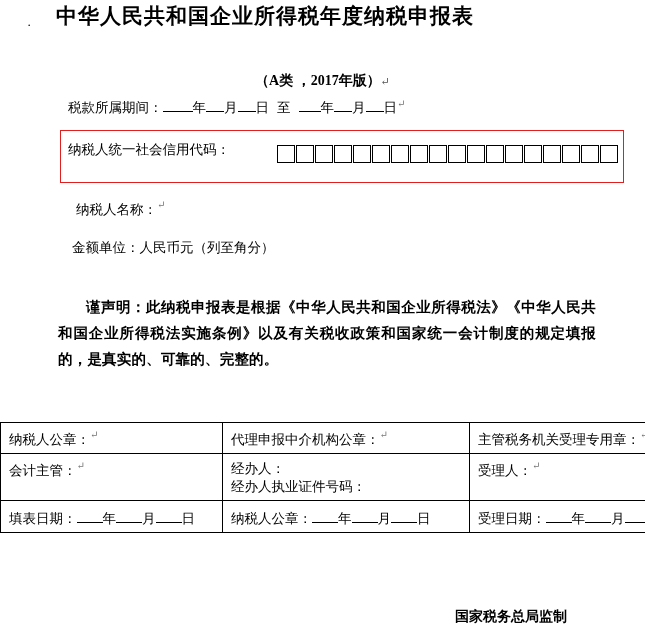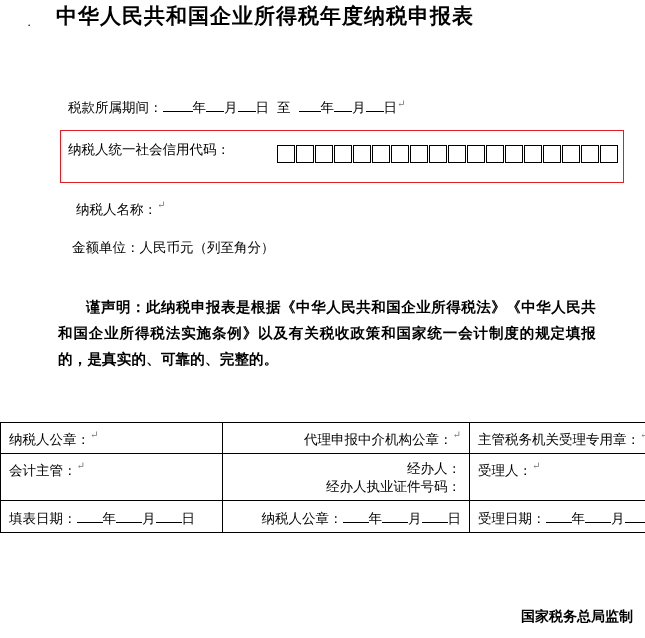--- a/index.html
+++ b/index.html
@@ -153,53 +153,56 @@
     table-layout: fixed;
     font-size: 13.5px;
   }
   .tbl td {
     border: 1px solid #000;
     vertical-align: top;
     padding: 6px 8px 4px 8px;
     height: 0;
   }
   .tbl .c1 { width: 205px; margin-left: 13px; }
-  .tbl .c2 { width: 230px; text-align: right; }
+  .tbl .c2 { width: 230px; }
   .tbl .c3 { width: 210px; }
   .cell-top { height: 96px; }
   .cell-mid { height: 44px; }
   .cell-bot { height: 22px; }
   .cell-bot .dateline {
     white-space: nowrap;
   }
   .sup {
     font-size: 10px;
     color: #777;
     vertical-align: super;
   }
   .footer {
     position: absolute;
     left: 0;
     top: 608px;
-    width: 633px;
+    width: 567px;
     text-align: right;
     font-size: 14px;
     font-weight: bold;
   }
   .sp-s { display:inline-block; width: 8px; }
 </style>
 </head>
 <body>
 
 <div class="page">
 
   <div class="dot-mark">·</div>
 
   <div class="title">中华人民共和国企业所得税年度纳税申报表</div>
 
+  <div class="subtitle">
+    <span>（A类  ，2017年版）</span><span class="mark">↵</span>
+  </div>
 
   <div class="row-period">
     <span class="lbl">税款所属期间：</span><span class="ul u-long"></span><span>年</span><span class="ul u-short"></span><span>月</span><span class="ul u-short"></span><span>日</span><span class="sp-s"></span><span>至</span><span class="sp-s"></span><span class="ul u-mid"></span><span>年</span><span class="ul u-short"></span><span>月</span><span class="ul u-short"></span><span>日</span><span class="sup">↵</span>
   </div>
 
   <div class="redbox"></div>
 
   <div class="credit-label">
     <span>纳税人统一社会信用代码：</span>
   </div>

